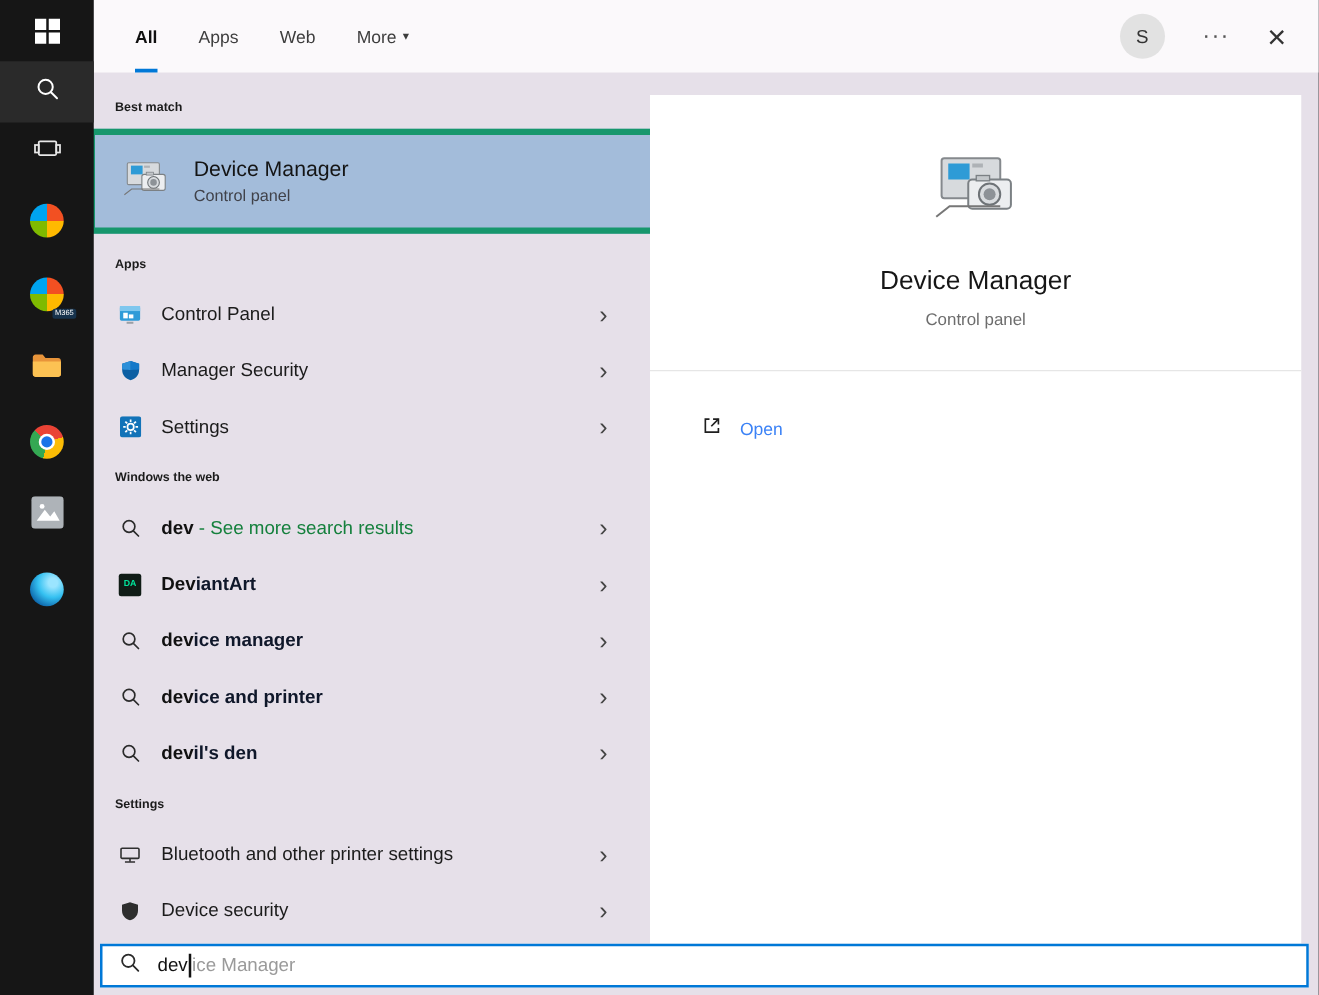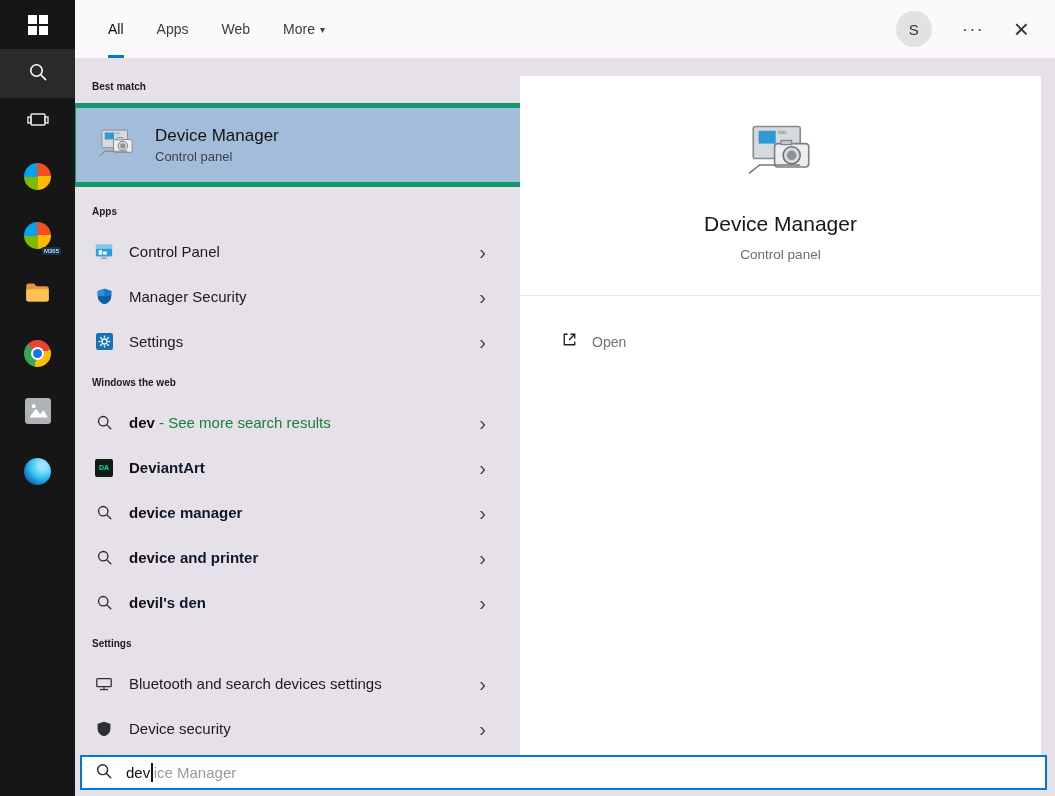--- a/index.html
+++ b/index.html
@@ -18,21 +18,21 @@
   .chrome-c { background:conic-gradient(from -45deg, #ea4335 0 33%, #fbbc05 0 66%, #34a853 0 100%); position:relative; }
   .chrome-c::before { content:""; position:absolute; left:7px; top:7px; width:13px; height:13px; background:#fff; border-radius:50%; }
   .chrome-c::after { content:""; position:absolute; left:9px; top:9px; width:9px; height:9px; background:#1a73e8; border-radius:50%; }
   .edge-c { background:radial-gradient(circle at 68% 30%, #9be5ff 0 14%, #35c1f1 45%, #0b62a8 80%); }
   .m365-badge { position:absolute; right:14px; bottom:10px; background:#16324c; color:#fff; font-size:6px; padding:1px 2px; border-radius:2px; line-height:1; }
 
   
   .header { position:absolute; left:75px; top:0; right:0; height:58px; background:#fbf9fb; display:flex; align-items:center; z-index:3; }
   .tabs { display:flex; gap:33px; margin-left:33px; height:100%; }
   .tab { display:flex; align-items:center; gap:5px; font-size:14px; color:#3d3d3d; height:100%; cursor:pointer; border-bottom:3px solid transparent; padding-top:3px; }
-  .tab.active { color:#101010; font-weight:400; border-bottom:3px solid #0078d7;align-items:center; }
+  .tab.active { color:#101010; font-weight:700; border-bottom:3px solid #0078d7;align-items:center; }
   .more-arrow { font-size:10px; color:#3d3d3d; }
   .hdr-right { margin-left:auto; display:flex; align-items:center; gap:30px; margin-right:26px; }
   .avatar { width:36px; height:36px; border-radius:50%; background:#e2e2e2; color:#333; display:flex; align-items:center; justify-content:center; font-size:15px; cursor:pointer; }
   .ellipsis { color:#555; font-size:19px; letter-spacing:1px; cursor:pointer; }
   .close-x { color:#333; font-size:26px; font-weight:300; cursor:pointer; line-height:1; }
 
   
   .results { position:absolute; left:75px; top:58px; width:445px; bottom:48px; padding-top:16px; overflow:visible; z-index:2; }
   .section-label { height:36px; display:flex; align-items:center; padding-left:17px; font-size:10px; font-weight:700; color:#1b1b1b; }
   .section-label.first { height:24px; }
@@ -49,21 +49,21 @@
   .chev { margin-left:auto; margin-right:34px; font-size:20px; color:#454545; line-height:1; }
   .da-icon { width:18px; height:18px; background:#101c16; color:#00e59b; font-size:7px; font-weight:700; display:flex; align-items:center; justify-content:center; border-radius:2px; }
 
   
   .preview { position:absolute; left:520px; top:76px; right:14px; bottom:41px; background:#ffffff; z-index:2; display:flex; flex-direction:column; align-items:center; }
   .pv-icon { margin-top:42px; }
   .pv-title { margin-top:26px; font-size:21px; color:#161616; }
   .pv-sub { margin-top:11px; font-size:13.5px; color:#6d6d6d; }
   .pv-divider { margin-top:33px; width:100%; height:1px; background:#e6e6e6; }
   .pv-open { align-self:flex-start; margin-top:34px; margin-left:40px; display:flex; align-items:center; gap:13px; cursor:pointer; }
-  .pv-open-label { font-size:14px; color:#737373; }
+  .pv-open-label { font-size:14px; color:#3b82f6; }
 
   
   .search-bar { position:absolute; left:80px; width:967px; bottom:6px; height:35px; background:#fff; border:2px solid #0078d7; display:flex; align-items:center; padding-left:13px; z-index:6; cursor:text; }
   .sb-text { margin-left:13px; font-size:15px; display:flex; align-items:center; }
   .sb-typed { color:#111; }
   .sb-cursor { width:1.5px; height:19px; background:#111; margin:0 1px; animation:blink 1s steps(1) infinite; }
   .sb-suggest { color:#9a9a9a; }
   @keyframes blink { 50% { opacity:0; } }
 </style>
 </head>
@@ -283,21 +283,21 @@
     <div class="section-label">Settings</div>
 
     <div class="row">
       <span class="ricon">
         <svg width="18" height="18" viewBox="0 0 20 20" fill="none" stroke="#2f2f2f" stroke-width="1.4">
             <rect x="2" y="4" width="16" height="9" rx="1"></rect>
             <line x1="10" y1="13" x2="10" y2="16"></line>
             <line x1="5.5" y1="16.2" x2="14.5" y2="16.2"></line>
           </svg>
       </span>
-      <span class="rlabel">Bluetooth and search devices settings</span>
+      <span class="rlabel">Bluetooth and other printer settings</span>
       <span class="chev">›</span>
     </div>
 
     <div class="row">
       <span class="ricon">
         <svg width="16" height="16" viewBox="0 0 20 20">
             <path d="M10 1 L18 3.5 V9 C18 14.5 14.7 17.8 10 19 C5.3 17.8 2 14.5 2 9 V3.5 Z" fill="#2e2e2e"></path>
           </svg>
       </span>
       <span class="rlabel">Device security</span>

